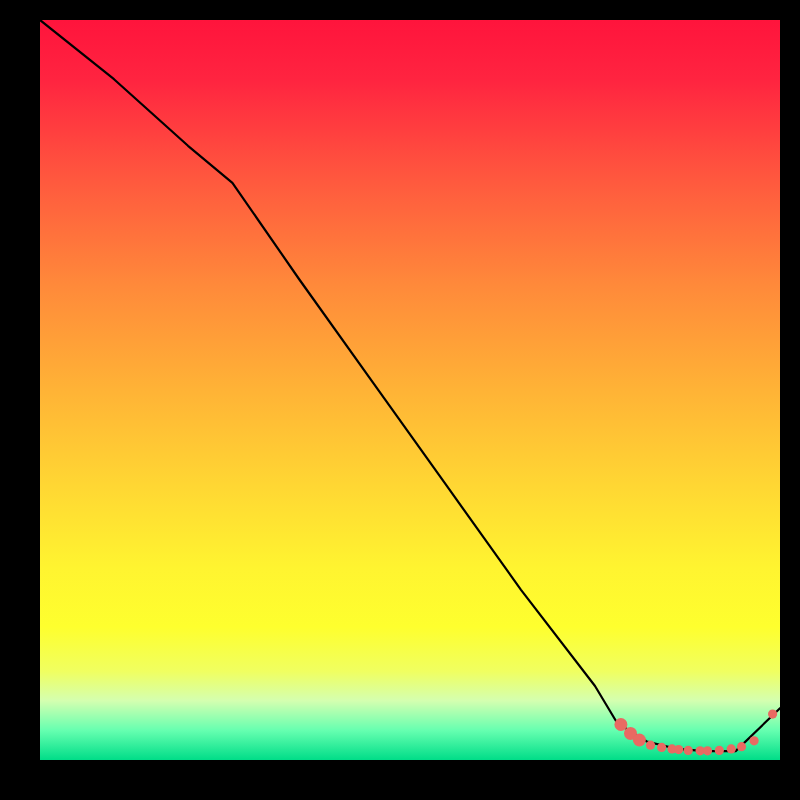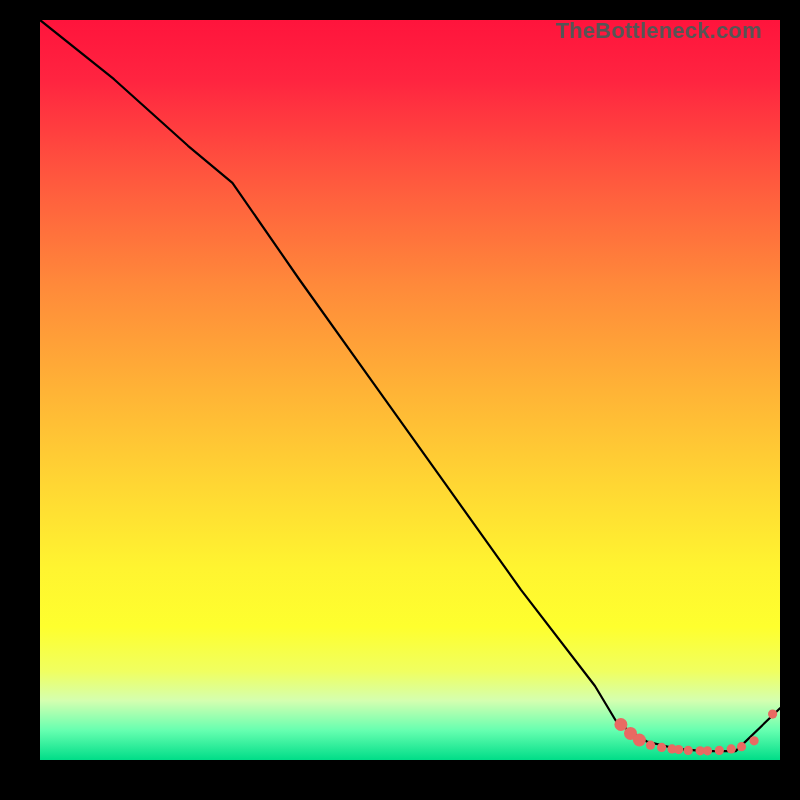--- a/index.html
+++ b/index.html
@@ -74,21 +74,20 @@
   }
   .dots .small {
     r: 4.6;
   }
 </style>
 </head>
 <body>
 
 <div class="frame">
   <div class="plot"></div>
-  <div class="watermark">TheBottleneck.com</div>
   <svg class="overlay" viewBox="0 0 740 740" preserveAspectRatio="none">
     <path id="curve-path" class="line" d="M0.0 0.0 L74.0 59.2 L148.0 125.8 L192.4 162.8 L259.0 259.0 L333.0 362.6 L407.0 466.2 L481.0 569.8 L555.0 666.0 L577.2 703.0 L606.8 721.5 L636.4 728.9 L666.0 731.1 L695.6 731.1 L740.0 688.2"></path>
     <g id="dots" class="dots">
         <circle cx="580.9" cy="704.5" class="big" r="6.5"></circle>
         <circle cx="590.5" cy="713.4" class="big" r="6.5"></circle>
         <circle cx="599.4" cy="720.0" class="big" r="6.5"></circle>
         <circle cx="610.5" cy="725.2" class="small" r="4.6"></circle>
         <circle cx="621.6" cy="727.4" class="small" r="4.6"></circle>
         <circle cx="632.0" cy="728.9" class="small" r="4.6"></circle>
         <circle cx="638.6" cy="729.6" class="small" r="4.6"></circle>

